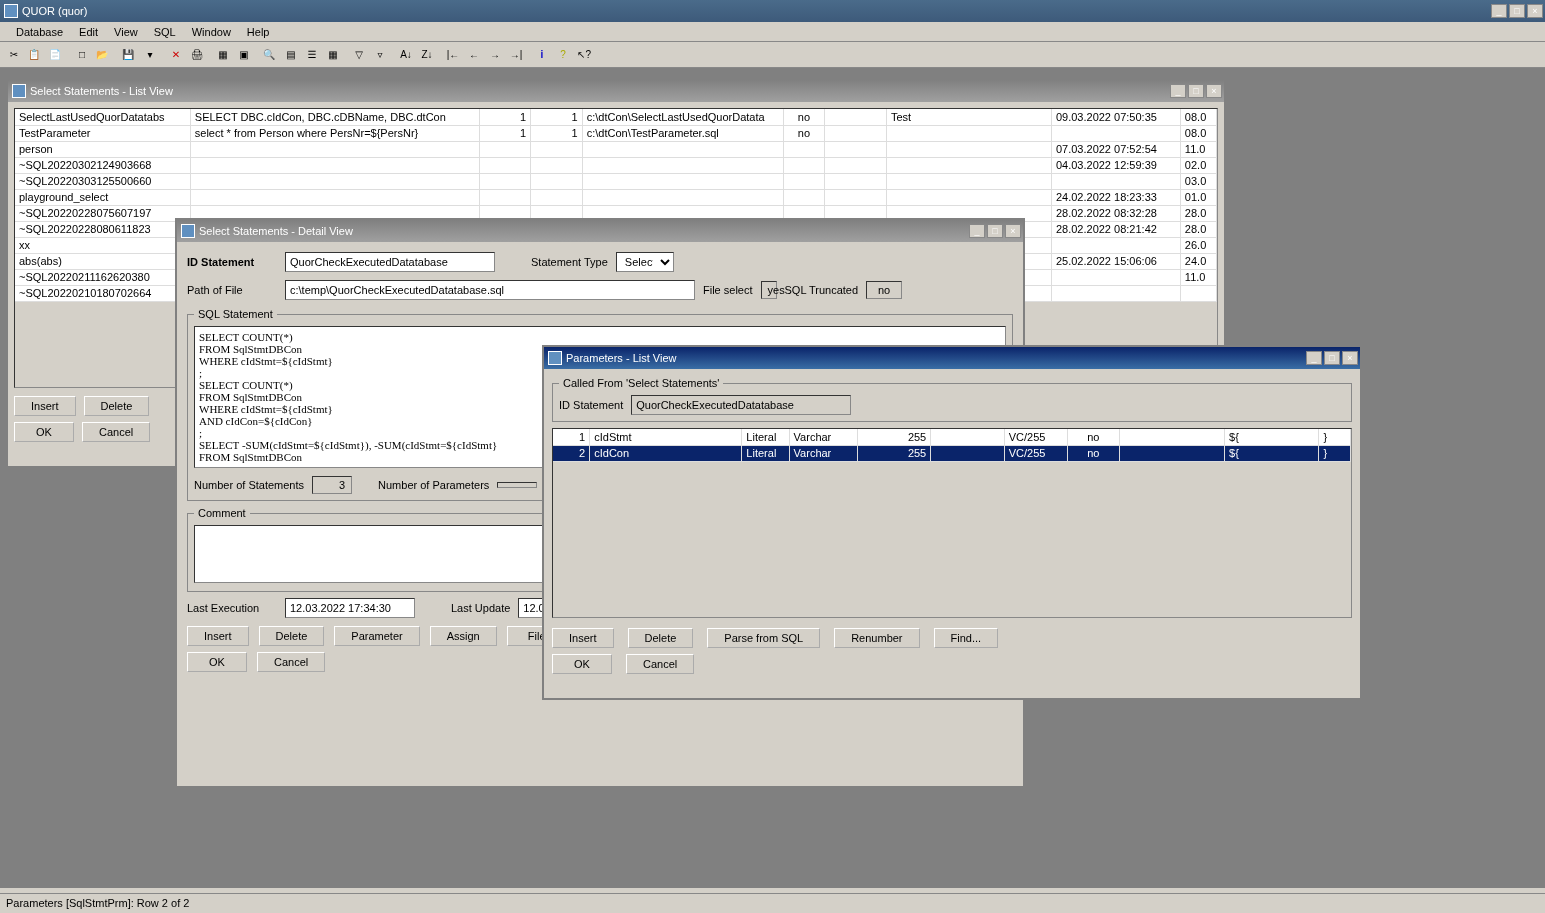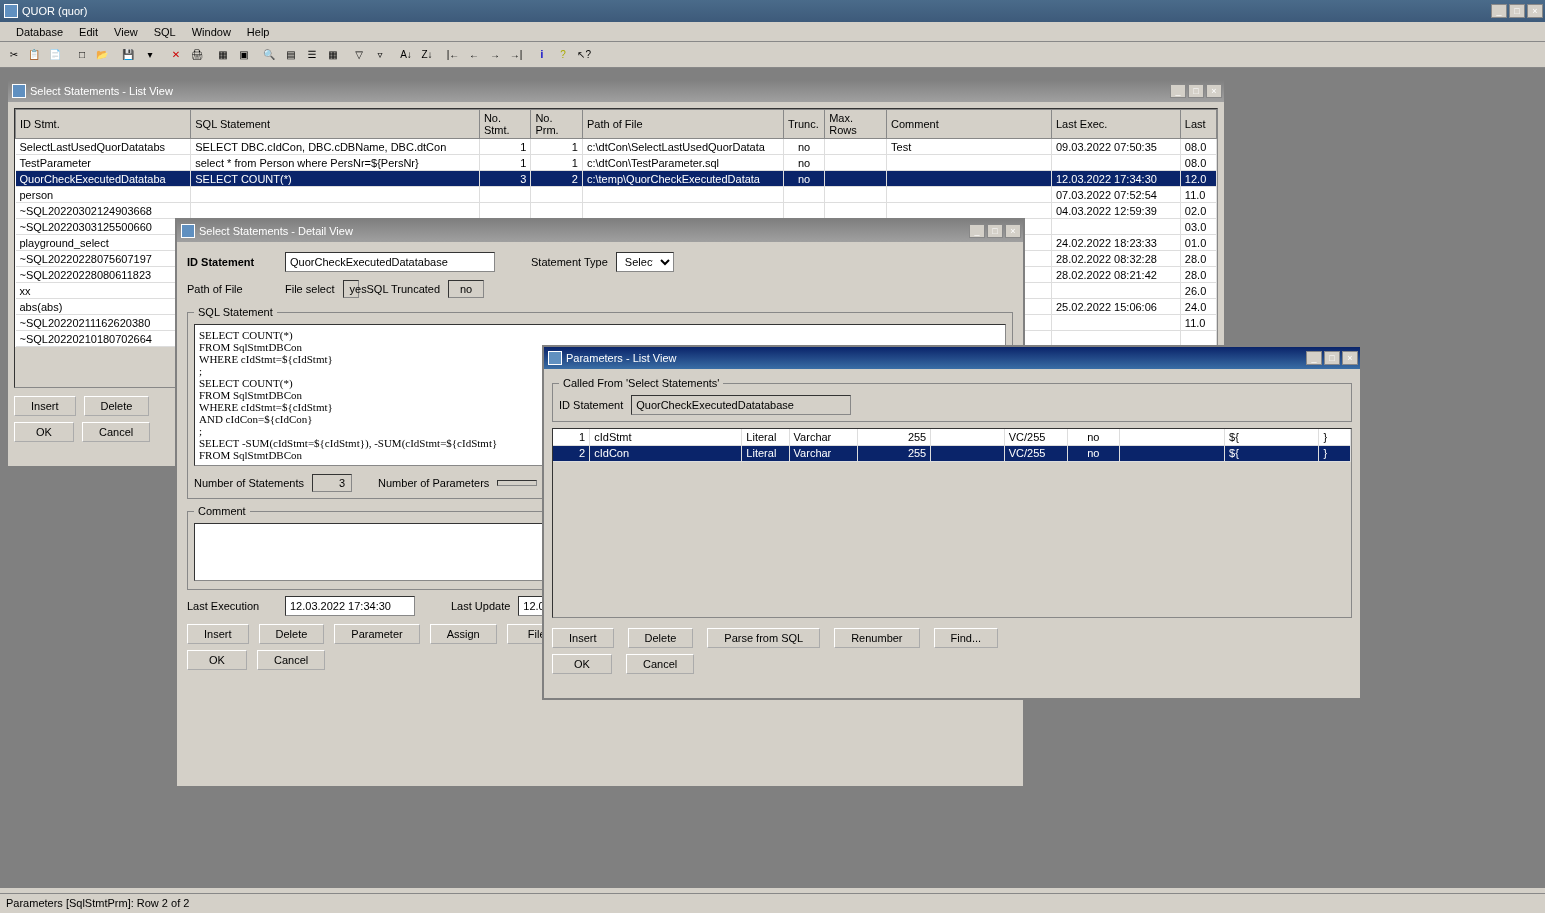--- a/index.html
+++ b/index.html
@@ -109,32 +109,20 @@
         <div class="win-btn">_</div>
         <div class="win-btn">□</div>
         <div class="win-btn">×</div>
       </div>
     </div>
     <div style="padding:6px">
       <div class="scroll-area" style="height:280px">
         <table class="tbl" id="list-table">
             <tbody>
               <tr>
-                <th>ID Stmt.</th>
-                <th>SQL Statement</th>
-                <th>No. Stmt.</th>
-                <th>No. Prm.</th>
-                <th>Path of File</th>
-                <th>Trunc.</th>
-                <th>Max. Rows</th>
-                <th>Comment</th>
-                <th>Last Exec.</th>
-                <th>Last</th>
-              </tr>
-              <tr>
                 <td style="width:170px">SelectLastUsedQuorDatatabs</td>
                 <td style="width:280px">SELECT DBC.cIdCon, DBC.cDBName, DBC.dtCon</td>
                 <td class="num-r" style="width:50px">1</td>
                 <td class="num-r" style="width:50px">1</td>
                 <td style="width:195px">c:\dtCon\SelectLastUsedQuorDatata</td>
                 <td class="ctr" style="width:40px">no</td>
                 <td style="width:60px"></td>
                 <td style="width:160px">Test</td>
                 <td style="width:125px">09.03.2022 07:50:35</td>
                 <td style="width:35px">08.0</td>
@@ -143,32 +131,20 @@
                 <td style="width:170px">TestParameter</td>
                 <td style="width:280px">select * from Person where PersNr=${PersNr}</td>
                 <td class="num-r" style="width:50px">1</td>
                 <td class="num-r" style="width:50px">1</td>
                 <td style="width:195px">c:\dtCon\TestParameter.sql</td>
                 <td class="ctr" style="width:40px">no</td>
                 <td style="width:60px"></td>
                 <td style="width:160px"></td>
                 <td style="width:125px"></td>
                 <td style="width:35px">08.0</td>
-              </tr>
-              <tr class="sel">
-                <td style="width:170px">QuorCheckExecutedDatataba</td>
-                <td style="width:280px">SELECT COUNT(*)</td>
-                <td class="num-r" style="width:50px">3</td>
-                <td class="num-r" style="width:50px">2</td>
-                <td style="width:195px">c:\temp\QuorCheckExecutedDatata</td>
-                <td class="ctr" style="width:40px">no</td>
-                <td style="width:60px"></td>
-                <td style="width:160px"></td>
-                <td style="width:125px">12.03.2022 17:34:30</td>
-                <td style="width:35px">12.0</td>
               </tr>
               <tr>
                 <td style="width:170px">person</td>
                 <td style="width:280px"></td>
                 <td class="num-r" style="width:50px"></td>
                 <td class="num-r" style="width:50px"></td>
                 <td style="width:195px"></td>
                 <td class="ctr" style="width:40px"></td>
                 <td style="width:60px"></td>
                 <td style="width:160px"></td>
@@ -312,20 +288,21 @@
     <div style="padding:10px">
       <div style="display:flex;align-items:center;gap:8px;margin-bottom:8px">
         <span class="lbl" style="width:90px;font-weight:bold">ID Statement</span>
         <input class="txt-input" style="width: 210px;" value="QuorCheckExecutedDatatabase">
         <span style="width:20px"></span>
         <span class="lbl">Statement Type</span>
         <select class="select-box" style="width:58px"><option>Select</option></select>
       </div>
       <div style="display:flex;align-items:center;gap:8px;margin-bottom:8px">
         <span class="lbl" style="width:90px">Path of File</span>
+        <input class="txt-input" style="width: 410px;" value="c:\temp\QuorCheckExecutedDatatabase.sql">
         <span class="lbl">File select</span>
         <span class="ro-box" style="width:16px">yes</span>
         <span class="lbl">SQL Truncated</span>
         <span class="ro-box" style="width:36px">no</span>
       </div>
       <fieldset class="fieldset" style="margin-left:0;margin-right:0">
         <legend>SQL Statement</legend>
         <textarea class="textarea" rows="11" style="">SELECT COUNT(*)
 FROM SqlStmtDBCon
 WHERE cIdStmt=${cIdStmt}

